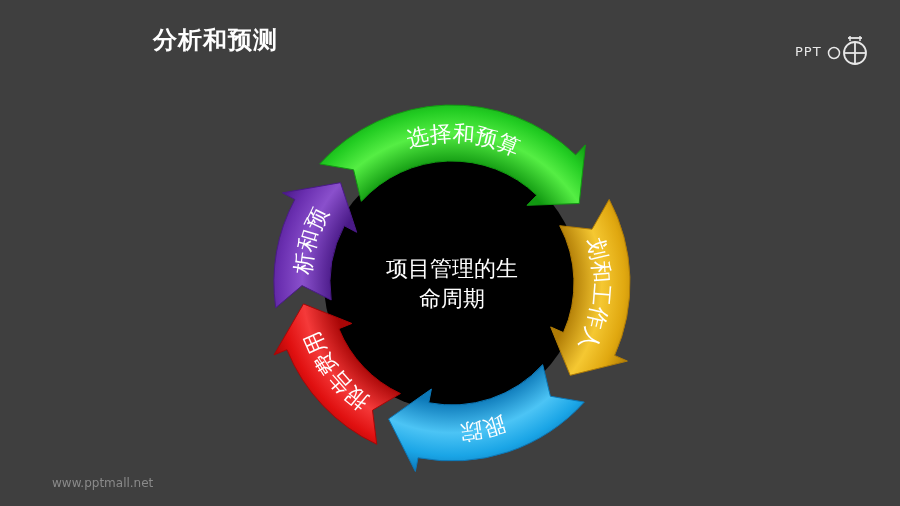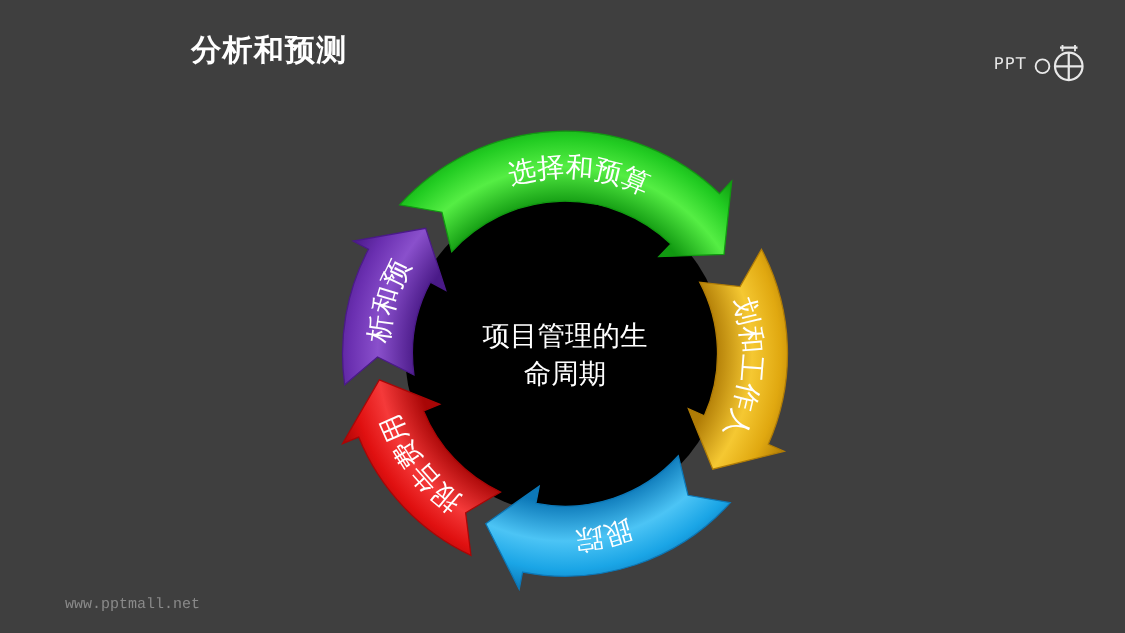--- a/index.html
+++ b/index.html
@@ -1,21 +1,21 @@
 <!DOCTYPE html>
 <html><head>
 <meta charset="utf-8">
 <style>
   html, body { margin:0; padding:0; }
   body { width:900px; height:506px; background:#3f3f3f; position:relative; overflow:hidden;
          font-family:"DejaVu Sans","Liberation Sans",sans-serif; }
   .title { position:absolute; left:153px; top:24px; font-size:24px; font-weight:bold; color:#ffffff; letter-spacing:1px; }
   .logo { position:absolute; left:795px; top:34px; display:flex; align-items:center; color:#e8e8e8; }
   .logo-text { font-size:13px; letter-spacing:1px; font-family:"DejaVu Sans",sans-serif; font-weight:400; }
-  .footer { position:absolute; left:52px; top:476px; font-size:12px; color:#8a8a8a;font-family:Liberation Mono, monospace; }
+  .footer { position:absolute; left:52px; top:476px; font-size:12px; color:#8a8a8a; }
   #diagram { position:absolute; left:0; top:0; }
   .seg-label { font-size:22px; fill:#ffffff; }
   .center-text { font-size:22px; fill:#ffffff; }
 </style>
 </head>
 <body>
 
 <div class="title">分析和预测</div>
 
 <div class="logo">

